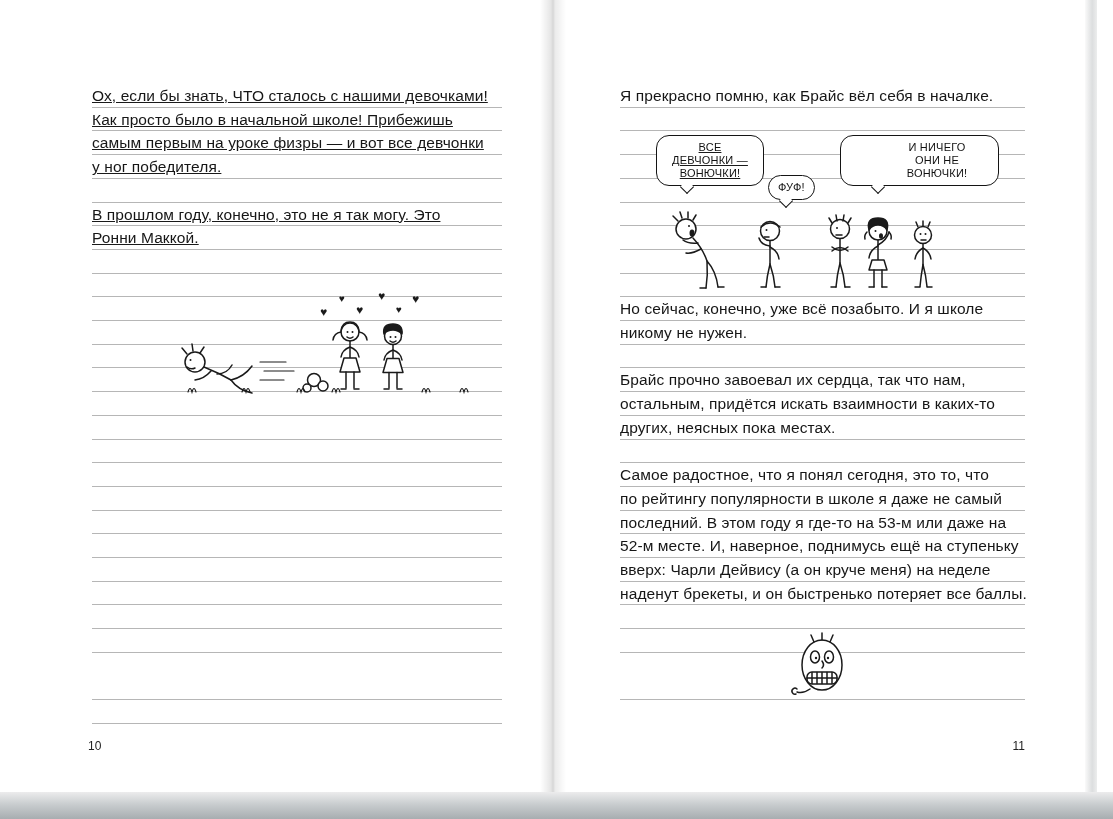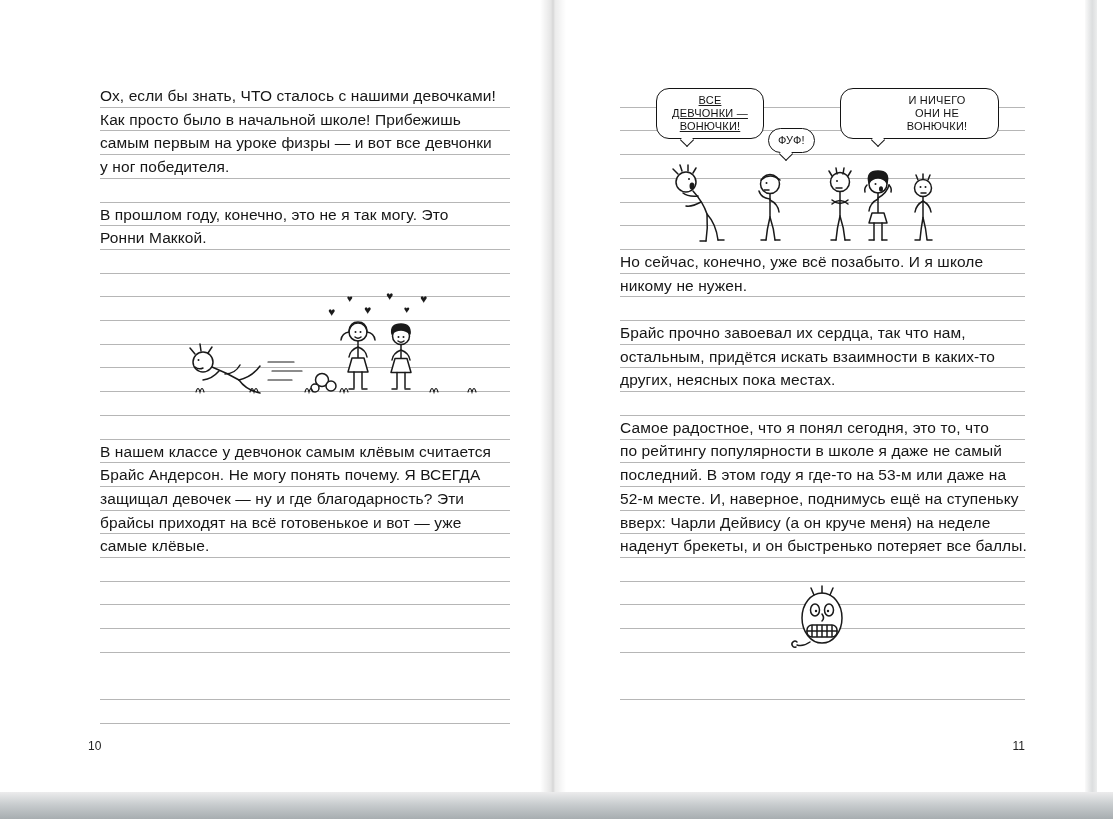--- a/index.html
+++ b/index.html
@@ -1,21 +1,21 @@
 <!DOCTYPE html>
 <html><head>
 <meta charset="utf-8">
 <style>
   html,body { margin:0; padding:0; background:#ffffff; }
   .spread {
     position:relative; width:1113px; height:819px; background:#ffffff;
     font-family:"Liberation Sans", sans-serif; color:#1a1a1a; overflow:hidden;
   }
   .content { position:absolute; top:84px; }
-  .content.left  { left:100px;  width:410px; height:640px; }
+  .content.left  { left:92px;  width:410px; height:640px;text-decoration:underline; }
   .content.right { left:620px; width:405px; height:617px; }
   .ruled {
     background-image: repeating-linear-gradient(180deg,
       rgba(0,0,0,0) 0px, rgba(0,0,0,0) 22.7px,
       #b6b6b6 22.7px, #b6b6b6 23.7px);
   }
   .para {
     margin:0 0 23.7px 0;
     font-size:15.5px; line-height:23.7px; letter-spacing:0.1px;
     white-space:pre; color:#161616;
@@ -129,29 +129,25 @@
           <path d="M96,142 q2,-7 4,0 q2,-7 4,0"></path>
           <path d="M150,142 q2,-7 4,0 q2,-7 4,0"></path>
           <path d="M205,142 q2,-7 4,0 q2,-7 4,0"></path>
           <path d="M240,142 q2,-7 4,0 q2,-7 4,0"></path>
           <path d="M330,142 q2,-7 4,0 q2,-7 4,0"></path>
           <path d="M368,142 q2,-7 4,0 q2,-7 4,0"></path>
         </g>
       </svg>
     </div>
 
-    <p class="para">В нашем классе у девчонок самым клёвым считается
-Брайс Андерсон. Не могу понять почему. Я ВСЕГДА
-защищал девочек — ну и где благодарность? Эти
-брайсы приходят на всё готовенькое и вот — уже
-самые клёвые.</p>
   </div>
   <div class="pagenum pagenum-left">10</div>
 
   <div class="content right ruled">
+    <p class="para">Я прекрасно помню, как Брайс вёл себя в началке.</p>
 
     <div class="scene comic">
       <svg width="405" height="166" viewBox="0 0 405 166">
         <g fill="none" stroke="#1a1a1a" stroke-width="1.5" stroke-linecap="round" stroke-linejoin="round">
 
           <circle cx="66" cy="98" r="10" fill="#ffffff"></circle>
           <path d="M58,90 l-5,-5 M62,87 l-2,-6 M68,87 l0,-6 M73,89 l3,-5"></path>
           <circle cx="69" cy="95" r="1" fill="#1a1a1a" stroke="none"></circle>
           <ellipse cx="72" cy="102" rx="2.5" ry="3.5" fill="#1a1a1a" stroke="none"></ellipse>
           <path d="M73,107 Q83,118 87,130"></path>

